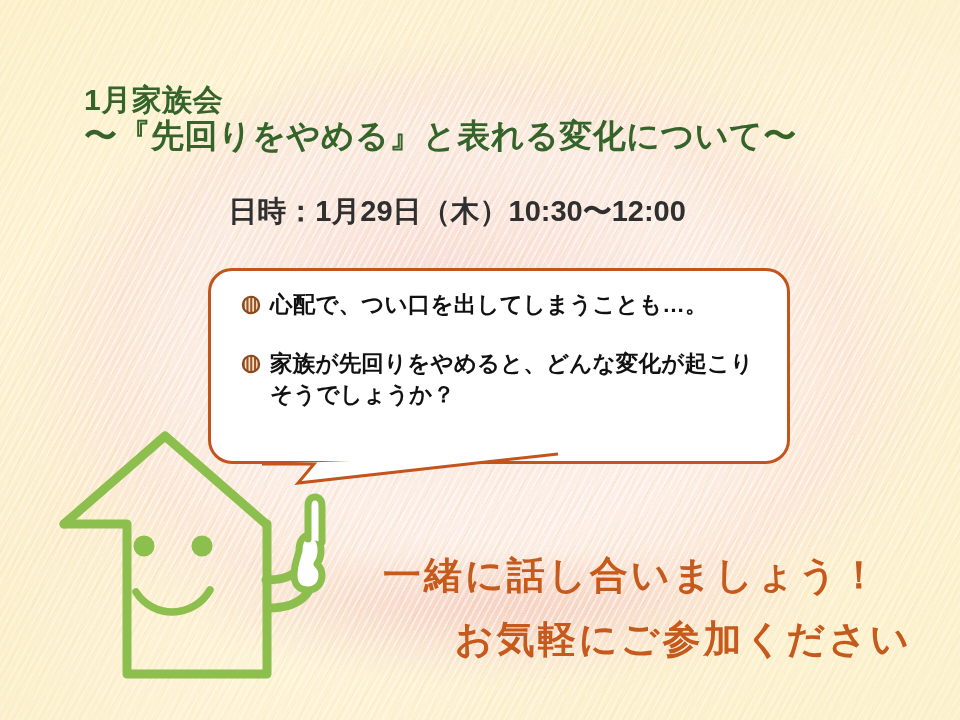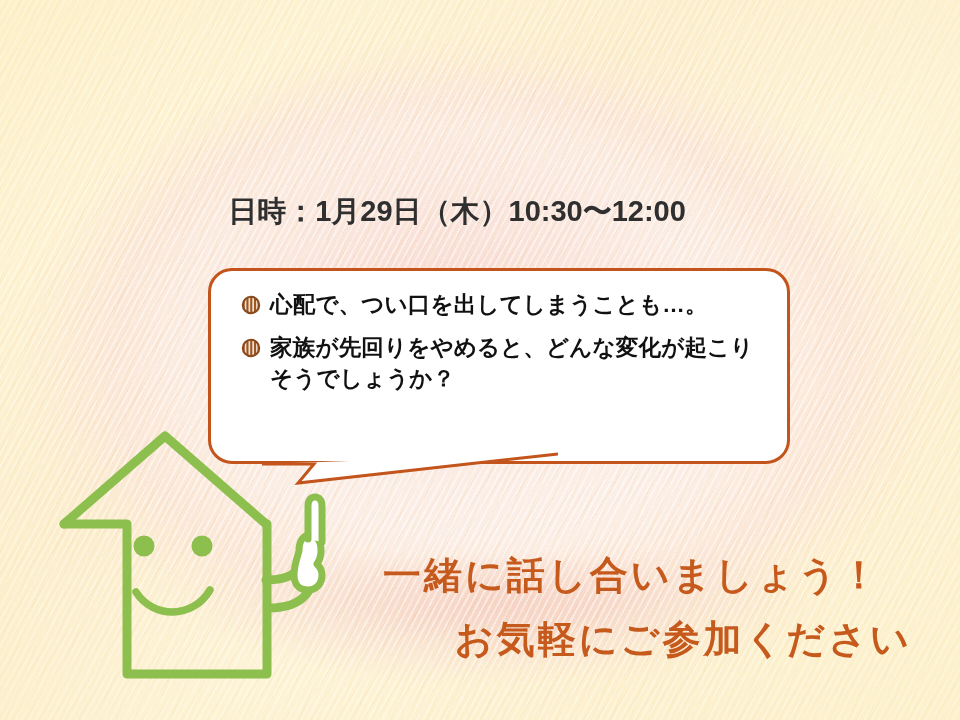--- a/index.html
+++ b/index.html
@@ -148,21 +148,21 @@
   }
   .bubble-list {
     position: absolute;
     left: 30px;
     top: 18px;
     right: 16px;
   }
   .bullet-row {
     display: flex;
     align-items: flex-start;
-    margin-bottom: 12px;
+    margin-bottom: 28px;
   }
   .bullet-row:last-child { margin-bottom: 12px; }
   .bullet-icon {
     flex: 0 0 auto;
     width: 20px;
     height: 20px;
     margin-top: 6px;
     margin-right: 9px;
   }
   .bullet-text {
@@ -204,20 +204,24 @@
 <div id="poster">
 
   <div class="bg-base"></div>
   <div class="bg-pinkblob"></div>
   <div class="bg-pinkblob2"></div>
   <div class="bg-hatch"></div>
   <div class="bg-hatch2"></div>
   <div class="bg-hatch3"></div>
   <div class="bg-vignette"></div>
 
+  <div class="title-block">
+    <div class="title-line1">1月家族会</div>
+    <div class="title-line2">〜『先回りをやめる』と表れる変化について〜</div>
+  </div>
 
   <div class="date-line">日時：1月29日（木）10:30〜12:00</div>
 
   <div class="bubble">
     <div class="bubble-list">
 
       <div class="bullet-row">
         <span class="bullet-icon">
           <svg viewBox="0 0 20 20" width="20" height="20">
             <defs>

